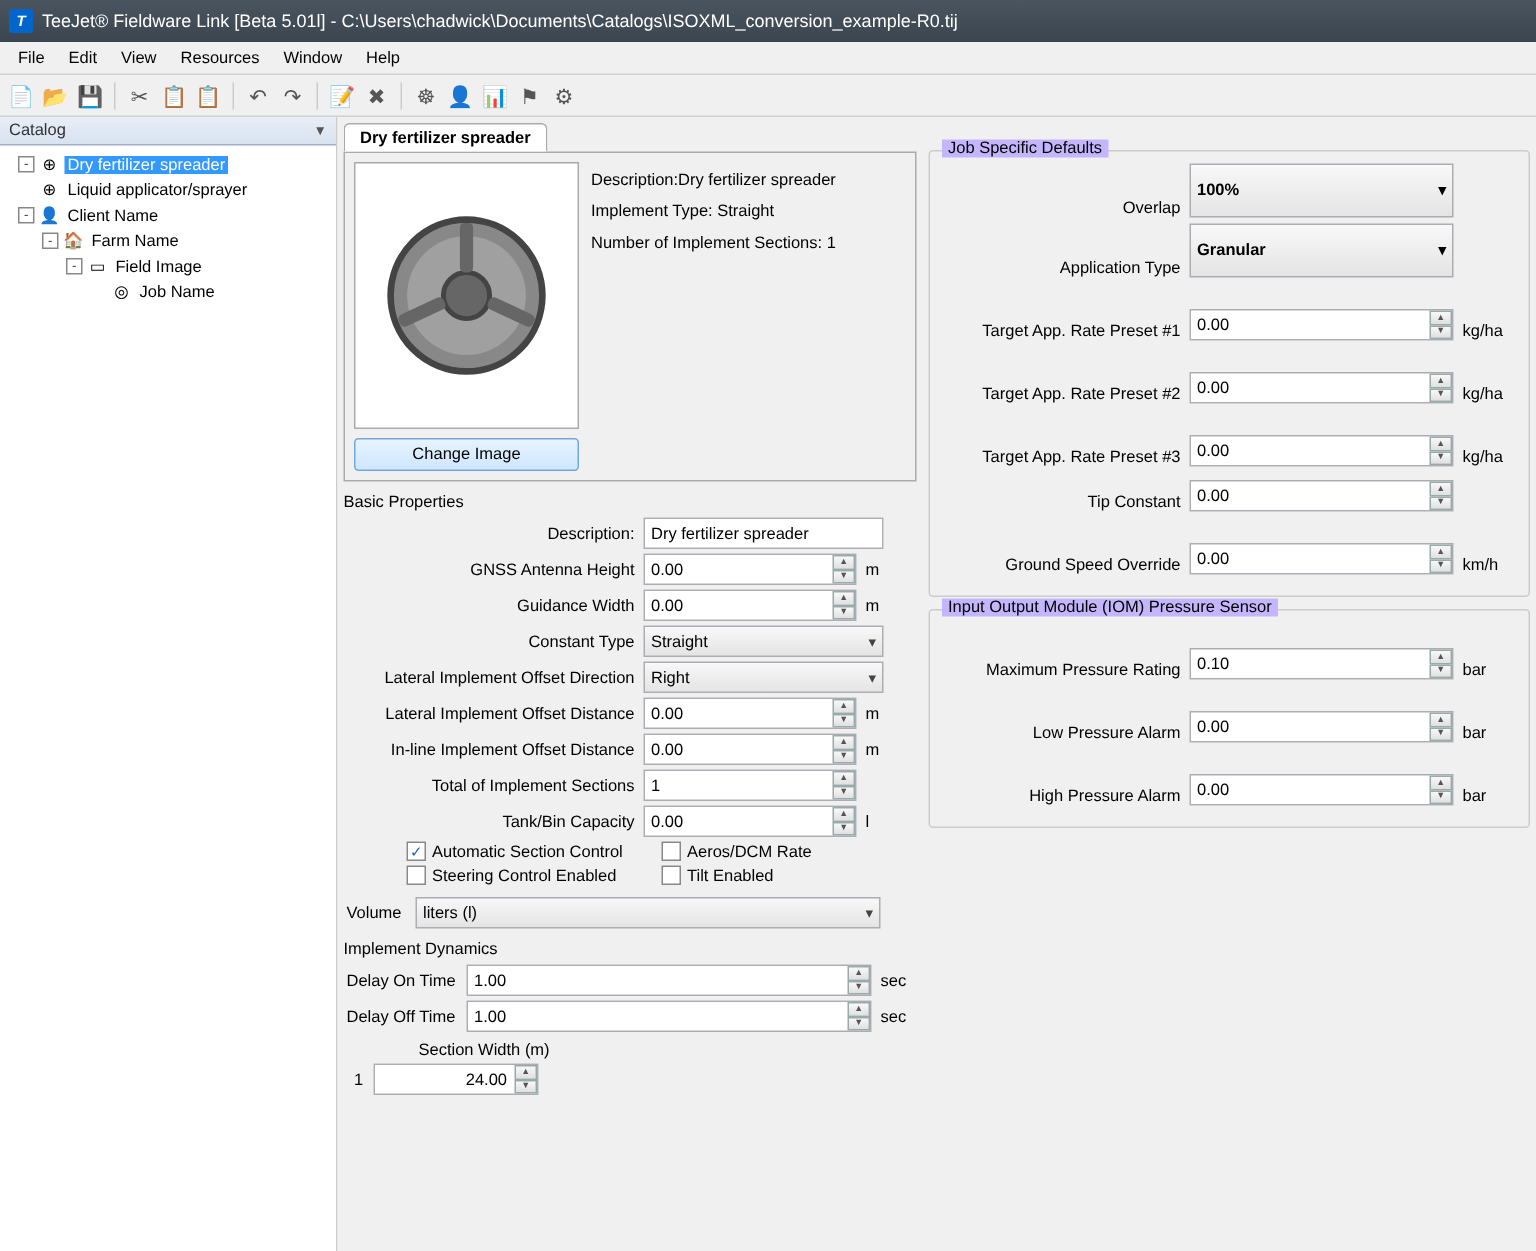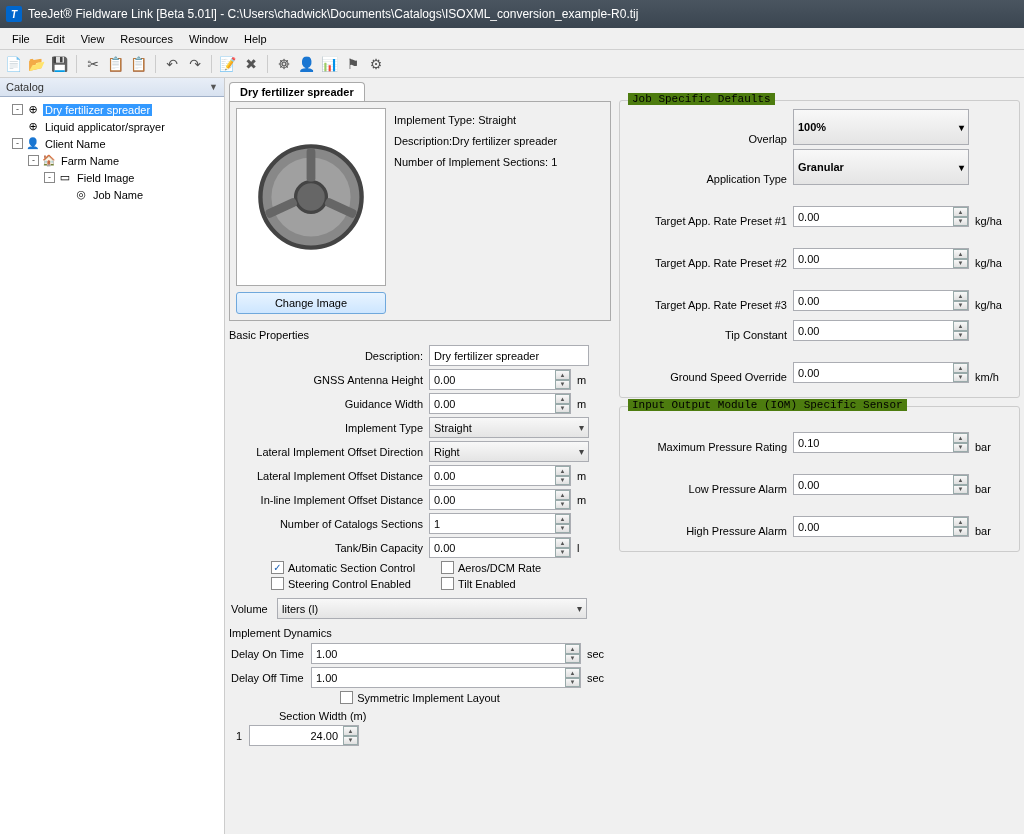--- a/index.html
+++ b/index.html
@@ -50,21 +50,21 @@
 .num-input { width: 142px; padding-right: 16px; }
 .spin { position: absolute; right: 1px; top: 1px; width: 15px; height: 19px; display: flex; flex-direction: column; }
 .spin span { flex: 1; background: linear-gradient(#f8f8f8,#e0e0e0); border: 1px solid #9aa; font-size: 6px; display: flex; align-items: center; justify-content: center; color: #555; }
 .select-input { width: 160px; background: linear-gradient(#f8f8f8,#e4e4e4); position: relative; display: inline-flex; align-items: center; }
 .select-input::after { content: "▾"; position: absolute; right: 4px; font-size: 10px; color: #444; }
 .unit { margin-left: 6px; font-size: 11px; }
 .checkbox-row { display: flex; align-items: center; gap: 4px; font-size: 11px; }
 .chk { width: 13px; height: 13px; border: 1px solid #888; background: #fff; display: inline-flex; align-items: center; justify-content: center; font-size: 10px; color: #1a5fb4; }
 
 .fieldset { border: 1px solid #ccc; border-radius: 3px; padding: 8px 8px 10px; position: relative; margin-bottom: 8px; }
-.fieldset-title { position: absolute; top: -8px; left: 8px; background: #4d7c0f; padding: 0 4px; font-size: 11px; font-family: Liberation Mono, monospace; }
+.fieldset-title { position: absolute; top: -8px; left: 8px; background: #c4b5fd; padding: 0 4px; font-size: 11px; }
 
 .row-r { display: flex; align-items: flex-end; margin-bottom: 4px; }
 .lab-r { width: 165px; text-align: right; padding-right: 6px; font-size: 11px; }
 .sel-r { flex: 1; height: 21px; border: 1px solid #abadb3; background: linear-gradient(#f8f8f8,#e4e4e4); font-size: 11px; padding: 17px 4px; position: relative; display: flex; align-items: center; font-weight: bold; }
 .sel-r::after { content: "▾"; position: absolute; right: 4px; font-size: 10px; }
 .num-r-wrap { flex: 1; position: relative; }
 .num-r { width: 100%; height: 21px; border: 1px solid #abadb3; background: #fff; font-size: 11px; padding: 0 16px 0 4px; }
 .unit-r { width: 36px; margin-left: 6px; font-size: 11px; margin-top: 26px; }
 </style>
 </head>
@@ -167,22 +167,22 @@
                   <circle cx="50" cy="50" r="36" fill="#a0a0a0"></circle>
                   <circle cx="50" cy="50" r="14" fill="#666" stroke="#444" stroke-width="3"></circle>
                   <rect x="46" y="6" width="8" height="30" fill="#666" rx="3"></rect>
                   <rect x="8" y="56" width="30" height="8" fill="#666" rx="3" transform="rotate(-25 23 60)"></rect>
                   <rect x="62" y="56" width="30" height="8" fill="#666" rx="3" transform="rotate(25 77 60)"></rect>
                 </svg>
               </div>
               <button class="change-btn">Change Image</button>
             </div>
             <div class="preview-info">
+              <div><span>Description:</span><span>Dry fertilizer spreader</span></div>
               <div><span>Implement Type: </span><span>Straight</span></div>
-              <div><span>Description:</span><span>Dry fertilizer spreader</span></div>
               <div><span>Number of Implement Sections: </span><span>1</span></div>
             </div>
           </div>
         </div>
       </div>
 
       <div class="group">
         <div class="group-title">Basic Properties</div>
         <div class="form-row">
             <div class="form-label">Description:</div>
@@ -198,21 +198,21 @@
           </div>
         <div class="form-row">
             <div class="form-label">Guidance Width</div>
             <div class="num-input-wrap"><input class="num-input" value="0.00" style=""><div class="spin">
                 <span>▲</span>
                 <span>▼</span>
               </div></div>
             <span class="unit">m</span>
           </div>
         <div class="form-row">
-            <div class="form-label">Implement Type</div>
+            <div class="form-label">Constant Type</div>
             <div class="select-input">
               <span>Straight</span>
             </div>
           </div>
         <div class="form-row">
             <div class="form-label">Lateral Implement Offset Direction</div>
             <div class="select-input">
               <span>Right</span>
             </div>
           </div>
@@ -226,21 +226,21 @@
           </div>
         <div class="form-row">
             <div class="form-label">In-line Implement Offset Distance</div>
             <div class="num-input-wrap"><input class="num-input" value="0.00" style=""><div class="spin">
                 <span>▲</span>
                 <span>▼</span>
               </div></div>
             <span class="unit">m</span>
           </div>
         <div class="form-row">
-            <div class="form-label">Number of Catalogs Sections</div>
+            <div class="form-label">Total of Implement Sections</div>
             <div class="num-input-wrap"><input class="num-input" value="1" style=""><div class="spin">
                 <span>▲</span>
                 <span>▼</span>
               </div></div>
           </div>
         <div class="form-row">
             <div class="form-label">Tank/Bin Capacity</div>
             <div class="num-input-wrap"><input class="num-input" value="0.00" style=""><div class="spin">
                 <span>▲</span>
                 <span>▼</span>
@@ -291,26 +291,20 @@
             <span class="unit">sec</span>
           </div>
         <div class="form-row">
             <div style="width:82px;text-align:left;padding-left:2px;">Delay Off Time</div>
             <div class="num-input-wrap"><input class="num-input" style="width: 270px;" value="1.00"><div class="spin">
                 <span>▲</span>
                 <span>▼</span>
               </div></div>
             <span class="unit">sec</span>
           </div>
-        <div class="form-row" style="justify-content:center;margin-top:3px;">
-            <div class="checkbox-row">
-              <span class="chk"></span>
-              <span>Symmetric Implement Layout</span>
-            </div>
-          </div>
         <div style="margin-top:6px;margin-left:50px;">Section Width (m)</div>
         <div class="form-row" style="margin-top:3px;">
             <div style="width:20px;text-align:center;">1</div>
             <div class="num-input-wrap"><input class="num-input" style="width: 110px; text-align: right; padding-right: 20px;" value="24.00"><div class="spin">
                 <span>▲</span>
                 <span>▼</span>
               </div></div>
           </div>
       </div>
     </div>
@@ -368,21 +362,21 @@
             <div class="lab-r">Ground Speed Override</div>
             <div class="num-r-wrap"><input class="num-r" value="0.00" style=""><div class="spin">
                 <span>▲</span>
                 <span>▼</span>
               </div></div>
             <span class="unit-r">km/h</span>
           </div>
       </div>
 
       <div class="fieldset">
-        <div class="fieldset-title">Input Output Module (IOM) Specific Sensor</div>
+        <div class="fieldset-title">Input Output Module (IOM) Pressure Sensor</div>
         <div class="row-r">
             <div class="lab-r">Maximum Pressure Rating</div>
             <div class="num-r-wrap"><input class="num-r" value="0.10" style=""><div class="spin">
                 <span>▲</span>
                 <span>▼</span>
               </div></div>
             <span class="unit-r">bar</span>
           </div>
         <div class="row-r">
             <div class="lab-r">Low Pressure Alarm</div>

